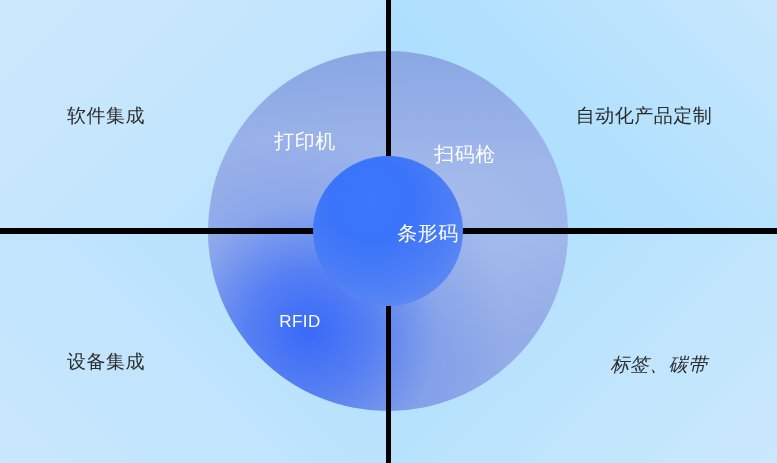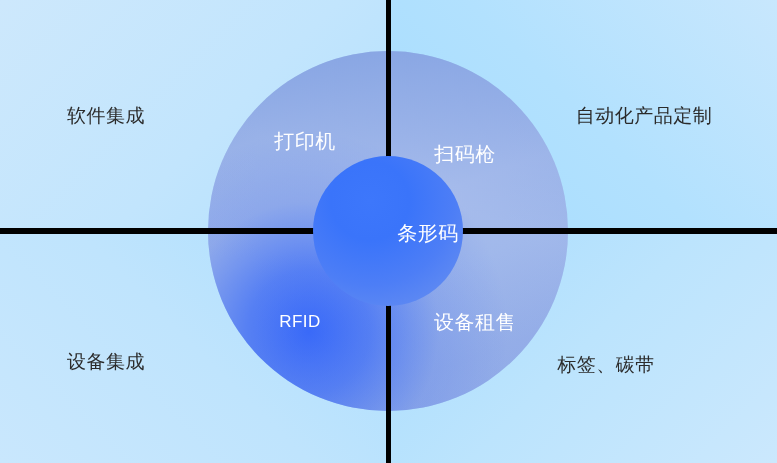--- a/index.html
+++ b/index.html
@@ -100,21 +100,21 @@
 
   .lbl.printer   { left: 305px; top: 141px; }
   .lbl.scanner   { left: 465px; top: 154px; }
   .lbl.rfid      { left: 300px; top: 322px; font-size: 17px; }
   .lbl.rental    { left: 475px; top: 322px; }
   .lbl.barcode   { left: 388px; top: 233px; margin-left: 40px; }
 
   .lbl.software  { left: 106px; top: 116px; }
   .lbl.autoprod  { left: 644px; top: 116px; }
   .lbl.deviceint { left: 106px; top: 362px; }
-  .lbl.labels    { left: 606px; top: 365px; }
+  .lbl.labels    { left: 659px; top: 365px; font-style: italic; }
 </style>
 </head>
 <body>
 
 <div id="stage">
 
   <div class="bg-layer"></div>
   <div class="bg-q tl"></div>
   <div class="bg-q tr"></div>
   <div class="bg-q bl"></div>
@@ -130,21 +130,20 @@
   <div class="axis h-right"></div>
 
   <div class="inner-circle"></div>
 
   <div class="lbl inside printer">打印机</div>
 
   <div class="lbl inside scanner">扫码枪</div>
 
   <div class="lbl inside rfid">RFID</div>
 
-  <div class="lbl inside rental">设备租售</div>
 
   <div class="lbl center barcode">条形码</div>
 
   <div class="lbl outside software">软件集成</div>
 
   <div class="lbl outside autoprod">自动化产品定制</div>
 
   <div class="lbl outside deviceint">设备集成</div>
 
   <div class="lbl outside labels">标签、碳带</div>

